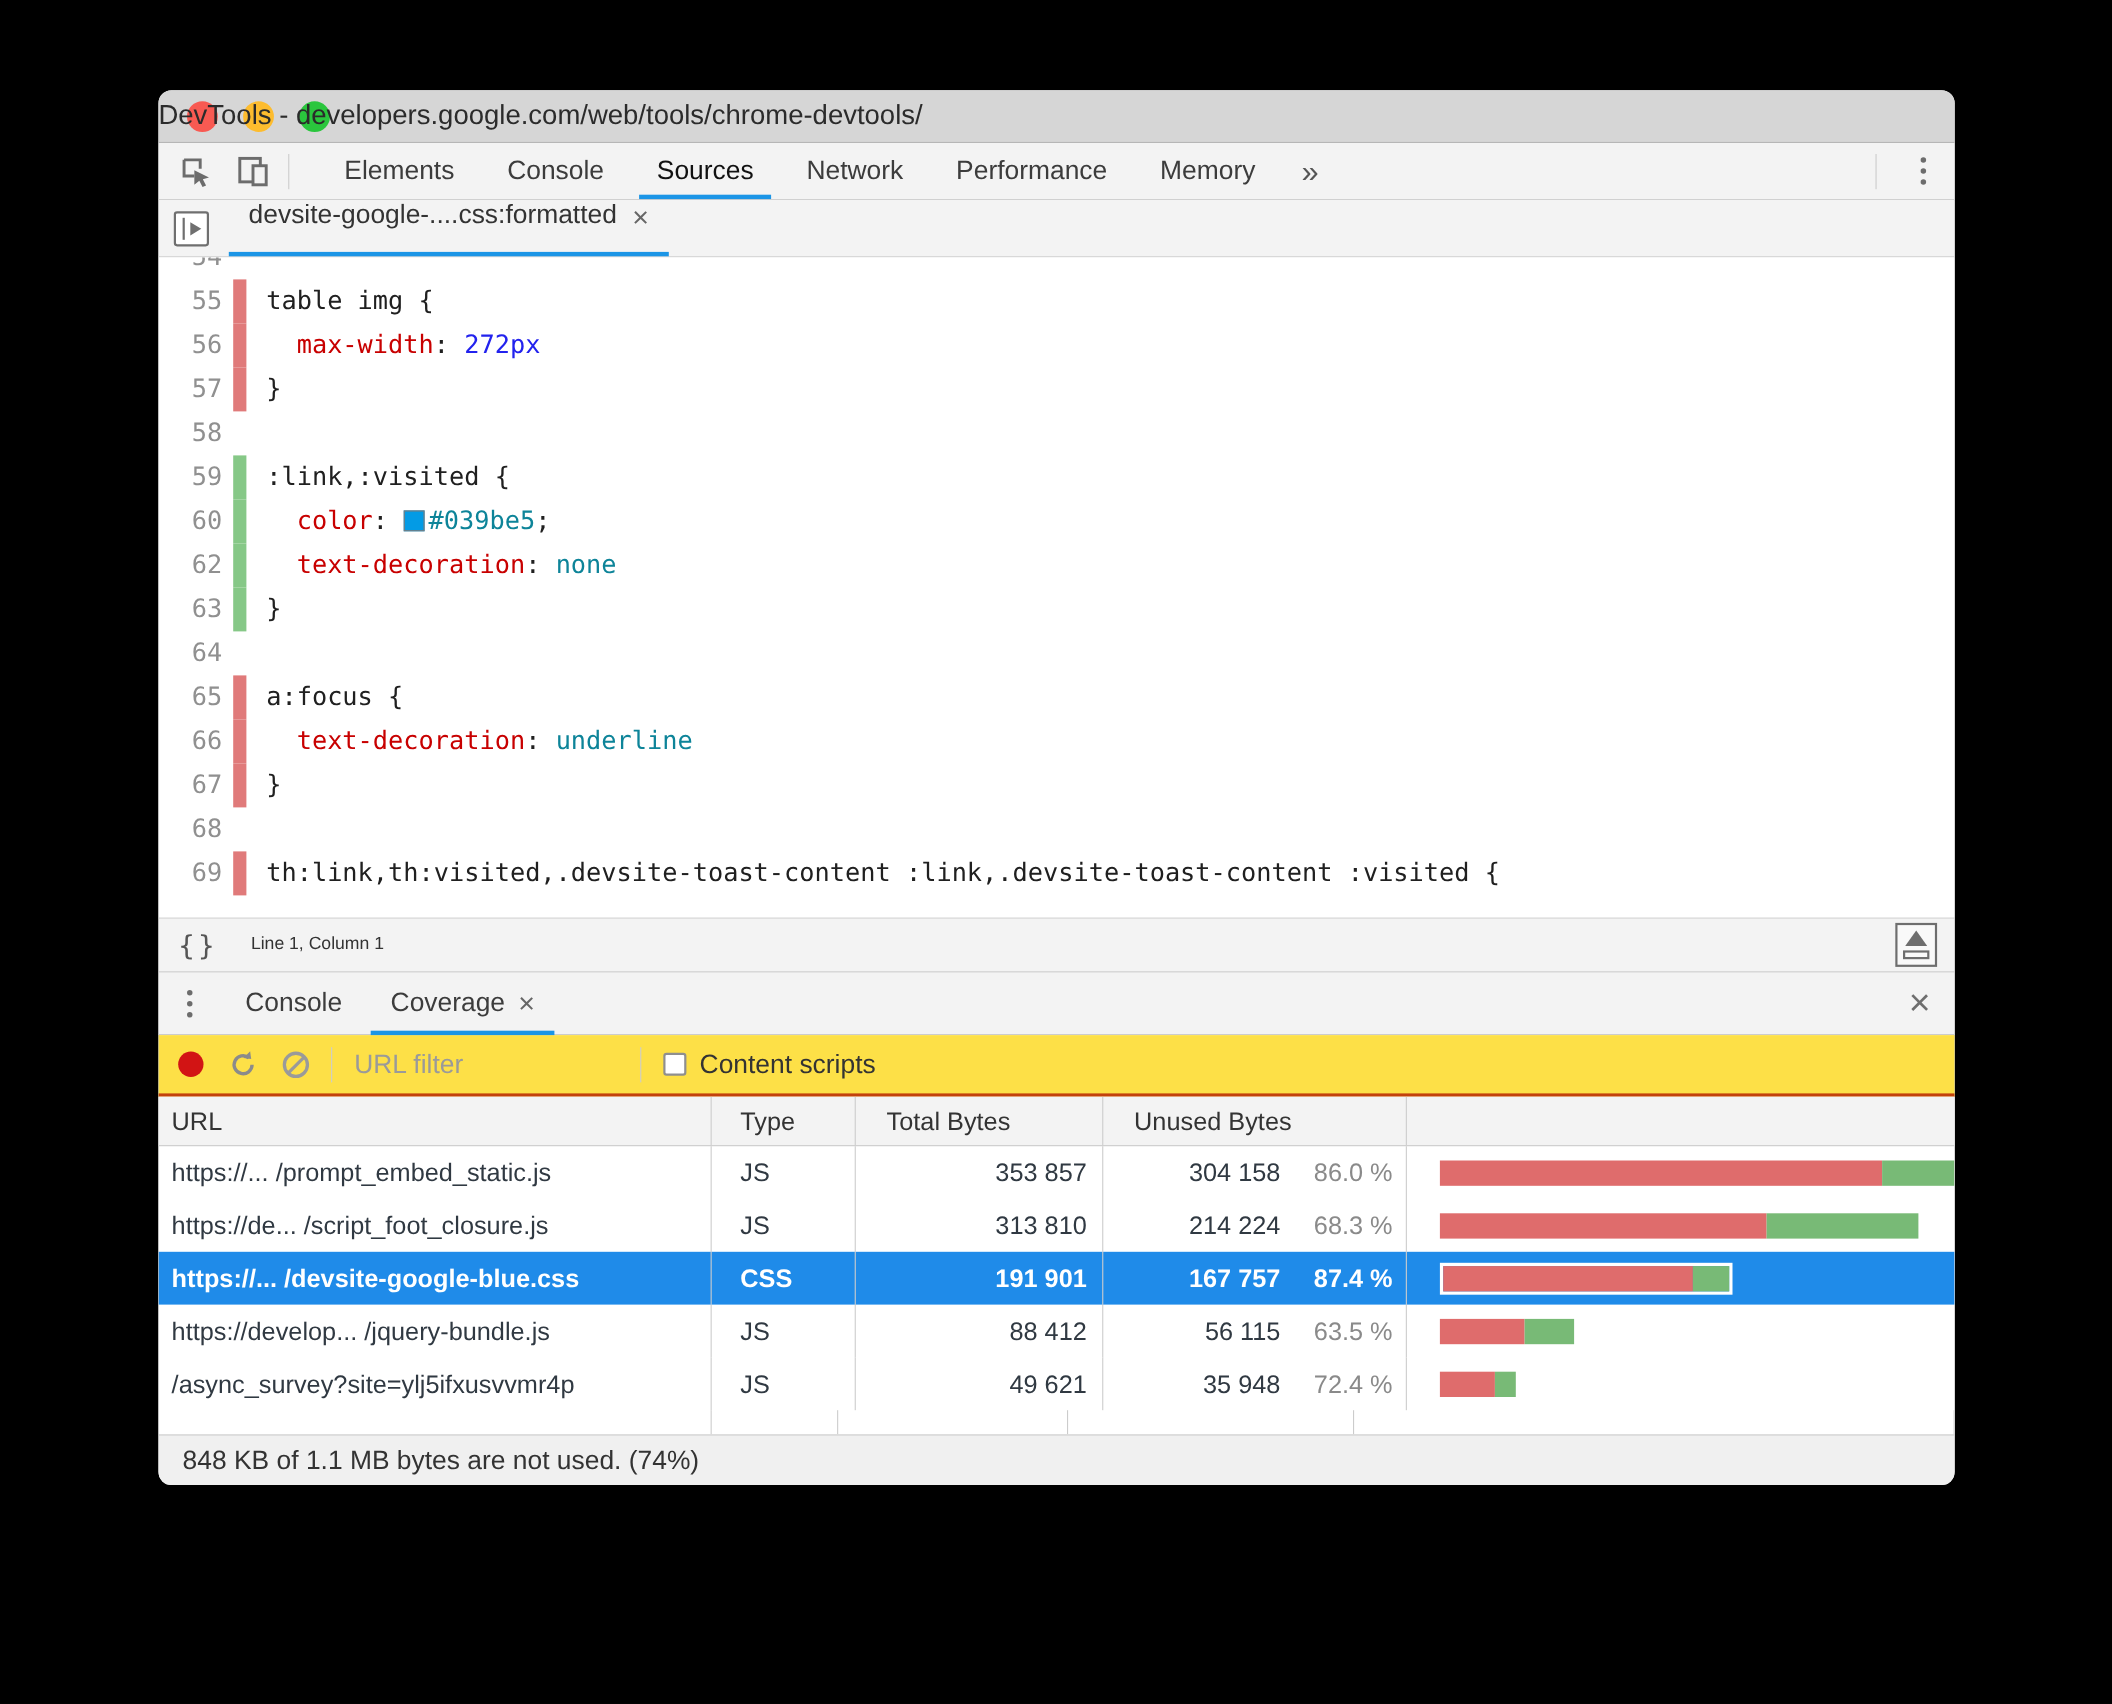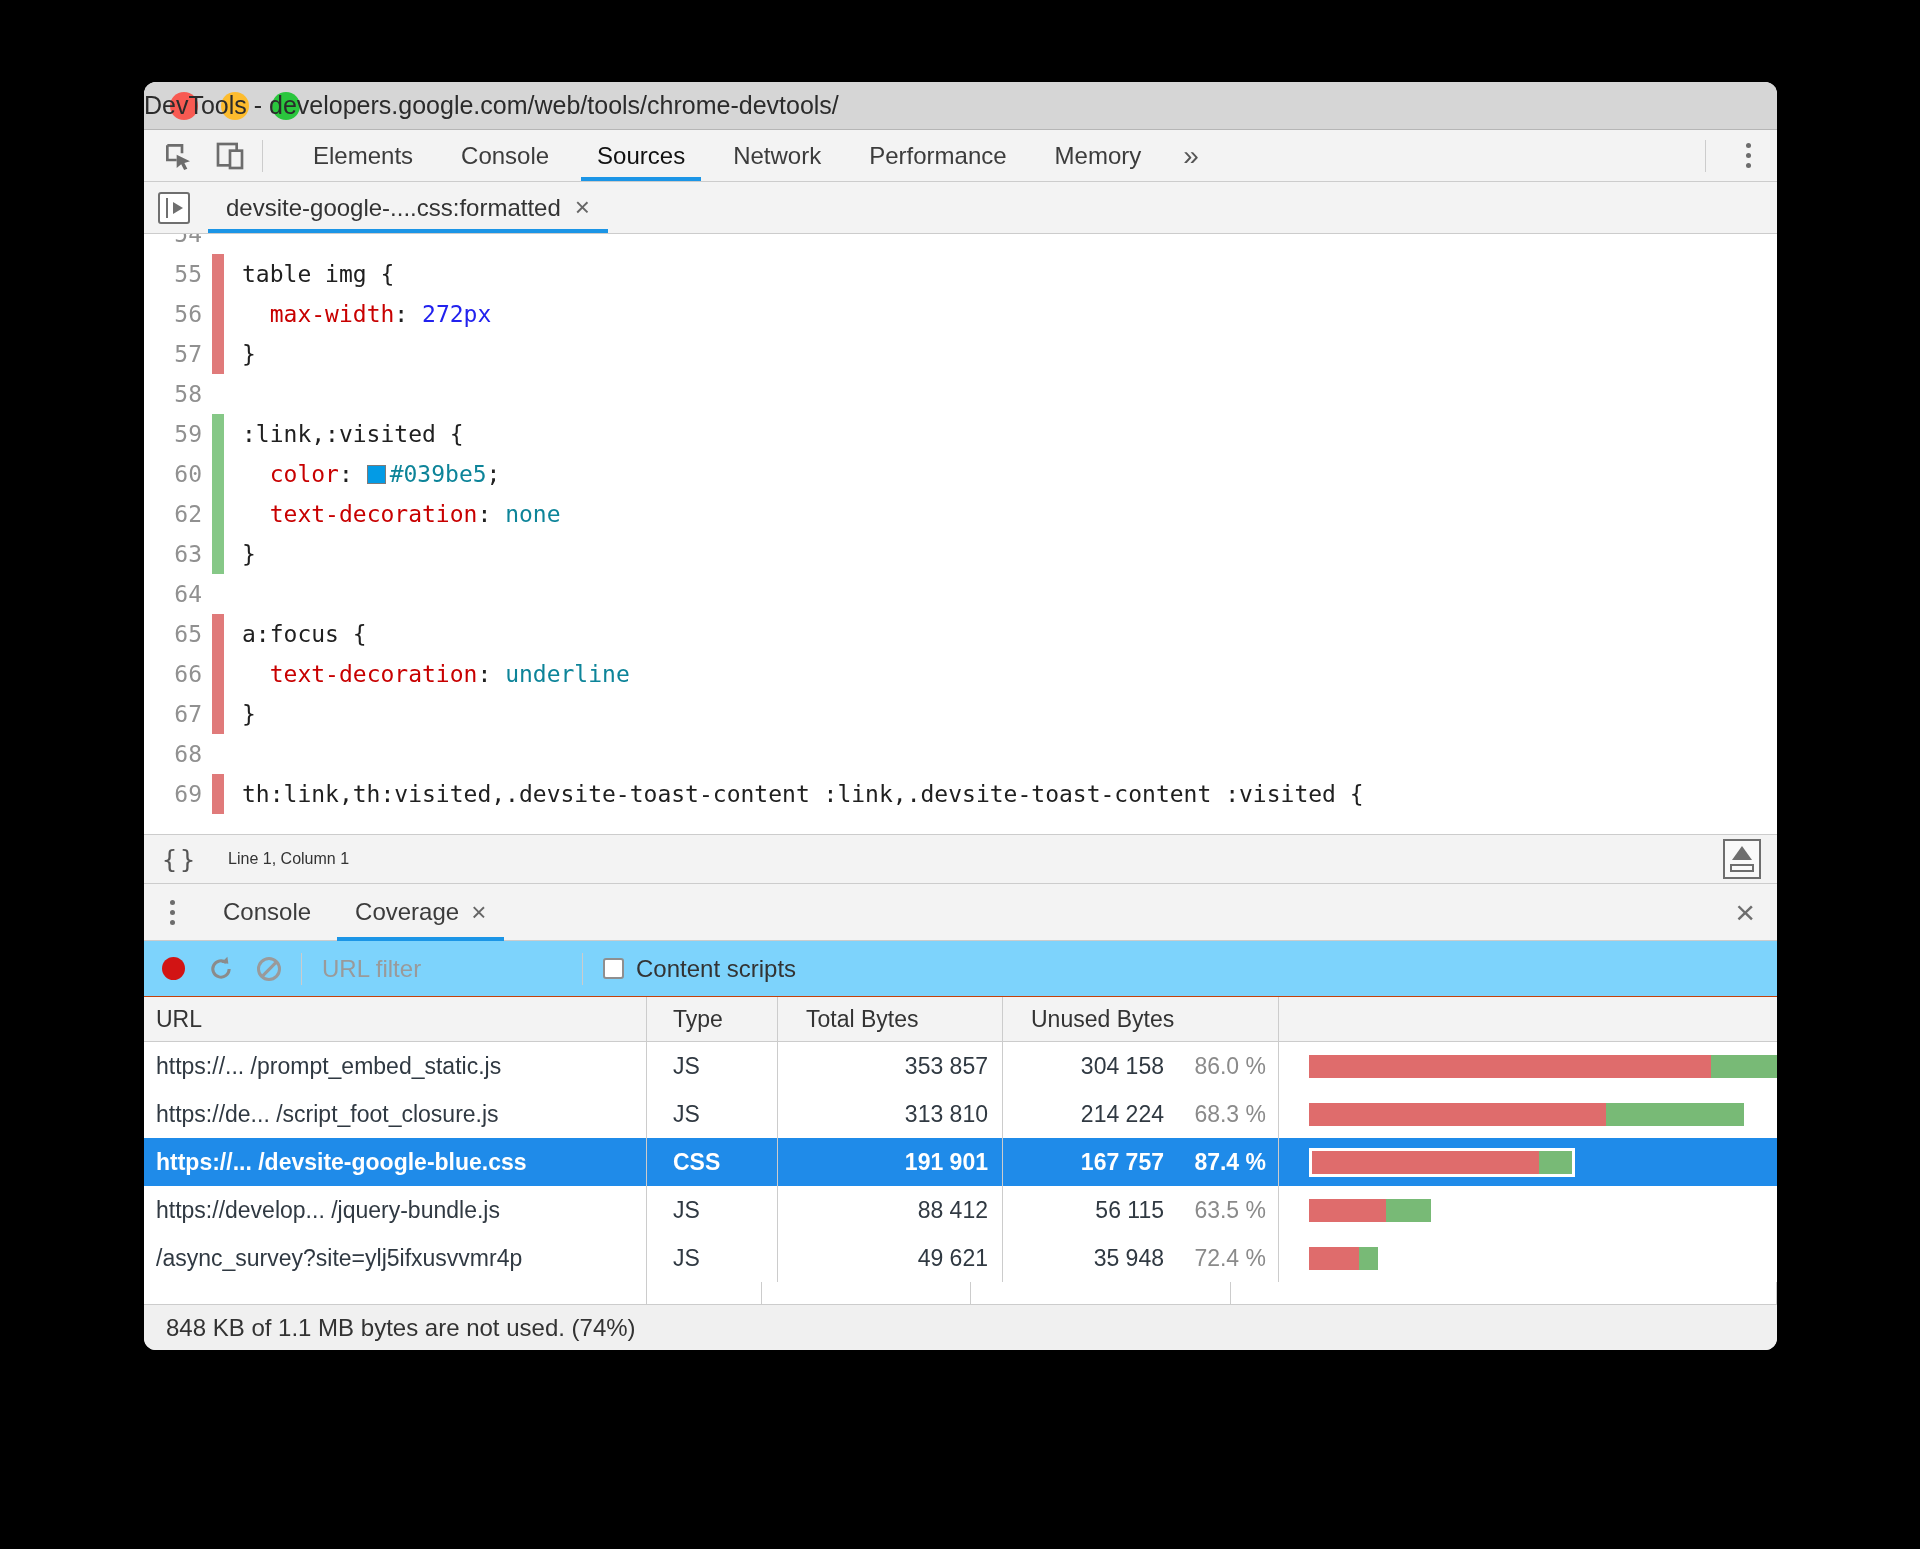--- a/index.html
+++ b/index.html
@@ -35,21 +35,21 @@
   .vdots { display:flex; flex-direction:column; gap:5px; padding:0 26px; }
   .vdots i { width:5px; height:5px; border-radius:50%; background:#6c6c6c; }
   
   .filetabbar { height:52px; flex:0 0 52px; background:#f3f3f3; border-bottom:1px solid #ccc;
                 display:flex; align-items:center; }
   .navtoggle { width:32px; height:32px; border:2px solid #6f6f6f; border-radius:3px; margin-left:14px;
                position:relative; background:#fff; }
   .navtoggle .bar { position:absolute; left:6px; top:4px; bottom:4px; width:2px; background:#6f6f6f; }
   .navtoggle .tri { position:absolute; left:13px; top:8px; width:0; height:0;
                     border-left:10px solid #6f6f6f; border-top:6px solid transparent; border-bottom:6px solid transparent; }
-  .filetab { height:100%; display:flex; align-items:center; padding:0 18px; margin-left:18px;
+  .filetab { height:100%; display:flex; padding:0 18px; margin-left:18px;
              font-size:24px; color:#333; position:relative; }
   .filetab::after { content:""; position:absolute; left:0; right:0; bottom:0; height:4px; background:var(--accent); }
   .filetab .x { margin-left:14px; color:#666; font-size:26px; }
   
   .editor { height:600px; flex:0 0 600px; background:#fff; overflow:hidden; position:relative;
             font-family:"DejaVu Sans Mono", monospace; }
   .codewrap { margin-top:-20px; }
   .code-line { height:40px; display:flex; align-items:center; white-space:pre; font-size:23px; }
   .lnum { width:58px; text-align:right; color:#909090; flex:0 0 58px; }
   .cmark { width:12px; height:40px; margin-left:10px; flex:0 0 12px; }
@@ -74,21 +74,21 @@
   .eject .bar { width:24px; height:8px; border:2px solid #6e6e6e; margin-top:4px; }
   
   .drawertabs { height:58px; flex:0 0 58px; background:#f3f3f3; border-top:1px solid #ccc; border-bottom:1px solid #ccc;
                 display:flex; align-items:stretch; }
   .dtab { display:flex; align-items:center; padding:0 22px; font-size:24px; color:#3c3c3c; position:relative; }
   .dtab.active::after { content:""; position:absolute; left:4px; right:4px; bottom:-1px; height:4px; background:var(--accent); }
   .dtab .x { margin-left:12px; color:#666; font-size:26px; }
   .drawerclose { margin-left:auto; display:flex; align-items:center; padding:0 22px;
                  font-size:34px; color:#6e6e6e; }
   
-  .covbar { height:56px; flex:0 0 56px; background:#7dd3fc; border-bottom:1px solid #c2410c;
+  .covbar { height:56px; flex:0 0 56px; background:#fde047; border-bottom:3px solid #c2410c;
             display:flex; align-items:center; }
   .recdot { width:23px; height:23px; border-radius:50%; background:#d21414; margin-left:18px; }
   .covbar svg { margin-left:22px; }
   .blockicon { width:24px; height:24px; border:3px solid #9a9a9a; border-radius:50%; margin-left:22px; position:relative; }
   .blockicon::after { content:""; position:absolute; left:-1px; top:8px; width:20px; height:3px;
                       background:#9a9a9a; transform:rotate(-45deg); }
   .urlfilter { border:none; outline:none; background:transparent; font-size:24px; color:#333; width:240px; }
   .urlfilter::placeholder { color:#9a9a9a; }
   .checkbox { width:21px; height:21px; border:2px solid #8f8f8f; border-radius:3px; background:#fff; margin-right:12px; }
   .cslabel { font-size:24px; color:#333; }

